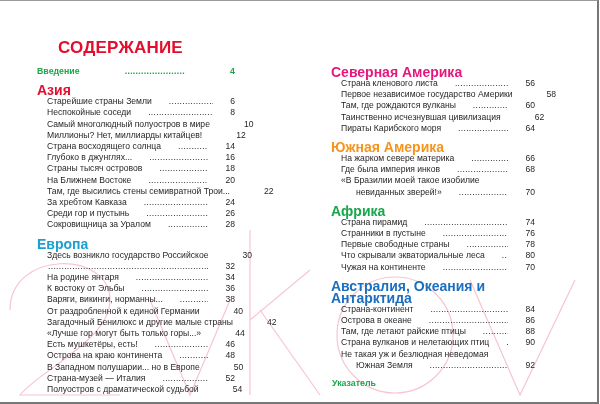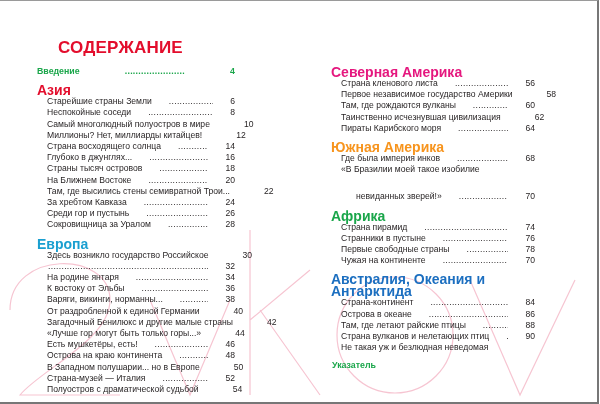--- a/index.html
+++ b/index.html
@@ -26,21 +26,21 @@
     display: flex; align-items: baseline; font-size: 8.6px; line-height: 11.2px; white-space: nowrap;
   }
   .row .label { flex: 0 0 auto; }
   .row .dots { flex: 1 1 auto; overflow: hidden; margin: 0 1px; }
   .row .dots::after {
     content: "........................................................................................................................................................";
     letter-spacing: 0.3px;
   }
   .row .page { flex: 0 0 auto; }
   .row.item { padding-left: 10px; gap: 16px; }
-  .row.item.cont { padding-left: 25px; margin-top: 16px; }
+  .row.item.cont { padding-left: 25px; }
   .row.top-level { font-weight: bold; color: #1aa64a; font-size: 8.8px; gap: 44px; }
   .section { font-weight: bold; font-size: 14px; line-height: 12px; margin-top: 7px; }
   .gap-top { margin-top: 7px; flex-direction: column; }
 </style>
 </head>
 <body>
 
 <div class="frame"></div>
 
 <svg class="watermark" viewBox="0 0 600 404">
@@ -221,20 +221,25 @@
       <div class="row item">
         <span class="label">Пираты Карибского моря</span>
         <span class="dots"></span>
         <span class="page">64</span>
       </div>
     </div>
 
   <div class="section" style="color:#f7941d">Южная Америка</div>
   <div>
       <div class="row item">
+        <span class="label">На жарком севере материка</span>
+        <span class="dots"></span>
+        <span class="page">66</span>
+      </div>
+      <div class="row item">
         <span class="label">Где была империя инков</span>
         <span class="dots"></span>
         <span class="page">68</span>
       </div>
       <div class="row item">
         <span class="label">«В Бразилии моей такое изобилие</span>
       </div>
       <div class="row item cont">
         <span class="label">невиданных зверей!»</span>
         <span class="dots"></span>
@@ -253,20 +258,25 @@
         <span class="label">Странники в пустыне</span>
         <span class="dots"></span>
         <span class="page">76</span>
       </div>
       <div class="row item">
         <span class="label">Первые свободные страны</span>
         <span class="dots"></span>
         <span class="page">78</span>
       </div>
       <div class="row item">
+        <span class="label">Что скрывали экваториальные леса</span>
+        <span class="dots"></span>
+        <span class="page">80</span>
+      </div>
+      <div class="row item">
         <span class="label">Чужая на континенте</span>
         <span class="dots"></span>
         <span class="page">70</span>
       </div>
     </div>
 
   <div class="section" style="color:#1c6fc0">Австралия, Океания и Антарктида</div>
   <div>
       <div class="row item">
         <span class="label">Страна-континент</span>
@@ -283,20 +293,25 @@
         <span class="dots"></span>
         <span class="page">88</span>
       </div>
       <div class="row item">
         <span class="label">Страна вулканов и нелетающих птиц</span>
         <span class="dots"></span>
         <span class="page">90</span>
       </div>
       <div class="row item">
         <span class="label">Не такая уж и безлюдная неведомая</span>
+      </div>
+      <div class="row item cont">
+        <span class="label">Южная Земля</span>
+        <span class="dots"></span>
+        <span class="page">92</span>
       </div>
     </div>
 
   <div class="row top-level gap-top">
     <span class="label">Указатель</span>
     <span class="dots"></span>
     <span class="page">94</span>
   </div>
 </div>
 

